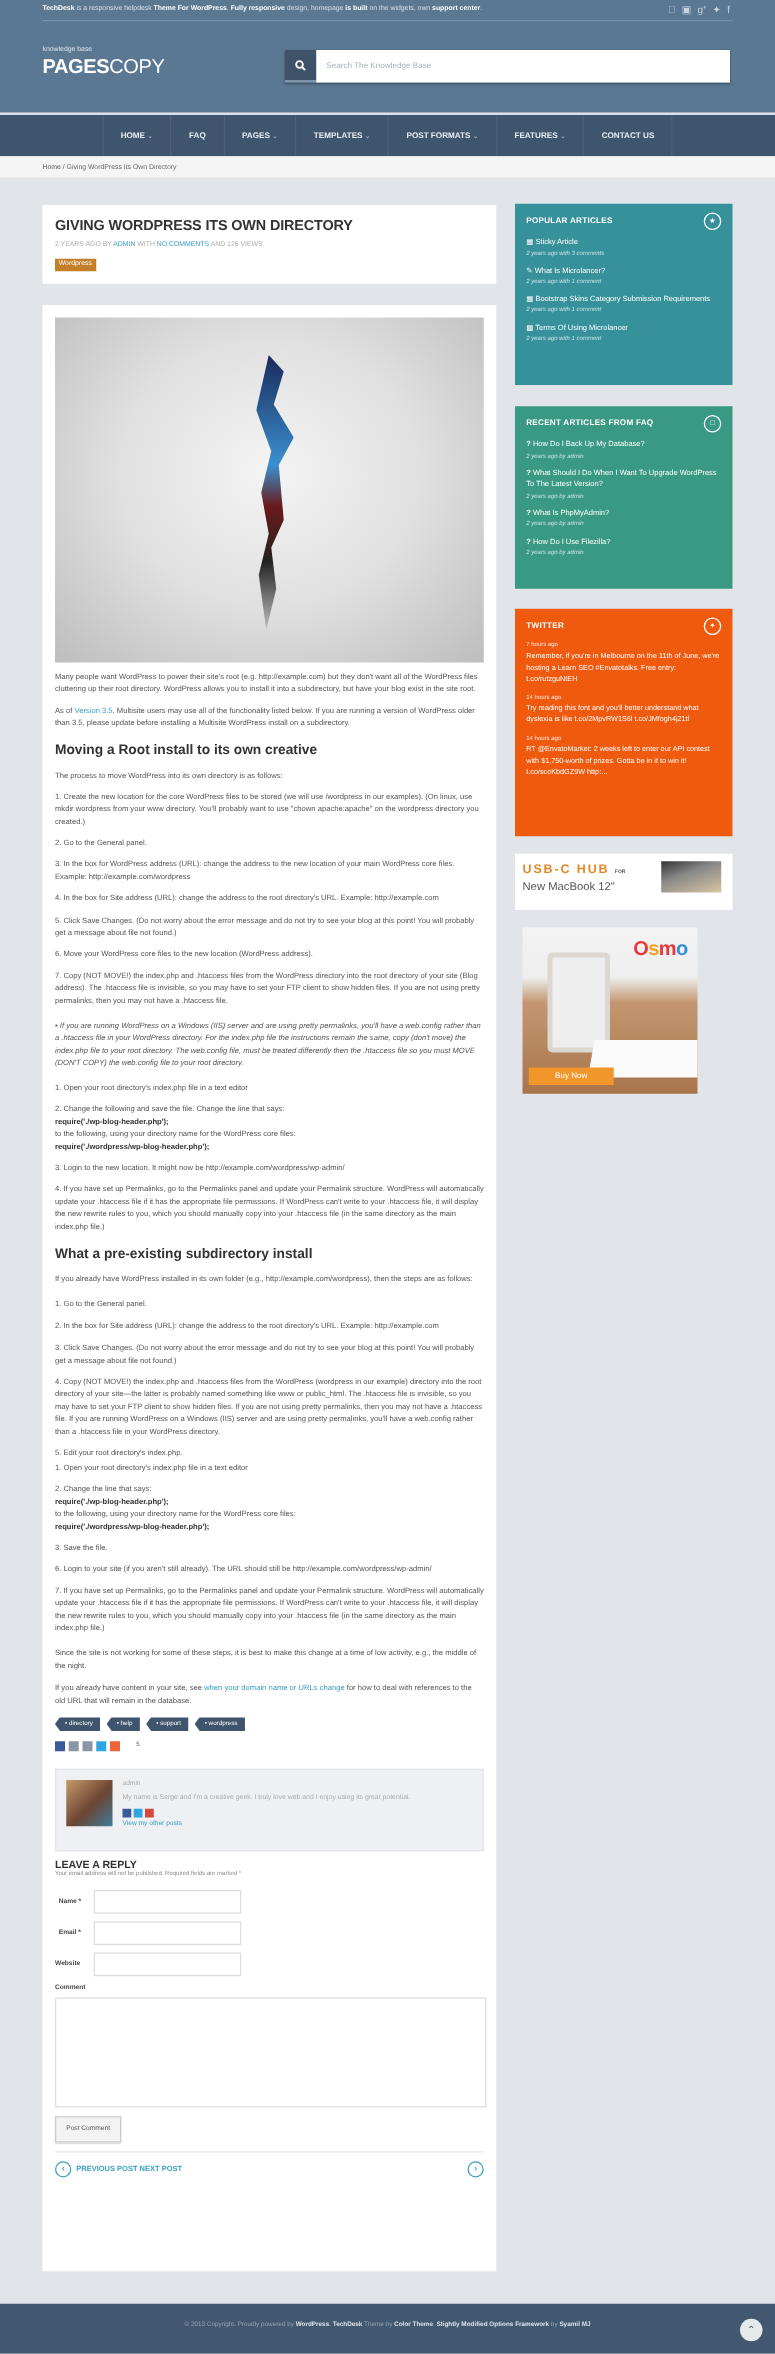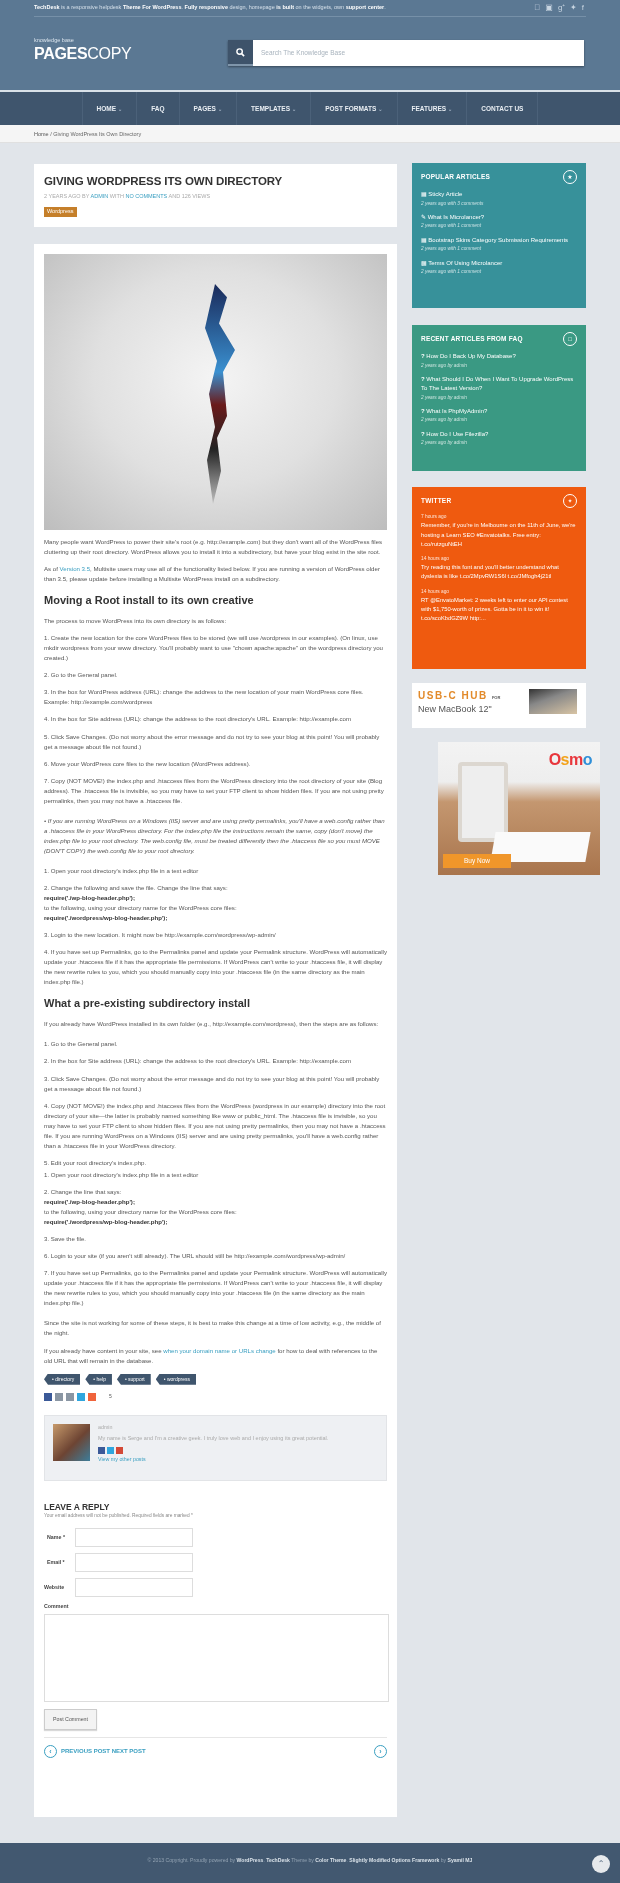--- a/index.html
+++ b/index.html
@@ -35,21 +35,21 @@
 .note{font-style:italic}
 .tags{display:flex;gap:5px;margin-top:8px}
 .tag{background:#3f556d;color:#fff;font-size:5px;padding:2px 6px 2px 8px;position:relative;clip-path:polygon(4px 0,100% 0,100% 100%,4px 100%,0 50%)}
 .share{display:flex;gap:3px;margin-top:8px;align-items:center}
 .share span{width:8px;height:8px;display:inline-block}
 .author{margin-top:14px;background:#eef0f3;border:1px solid #e2e4e7;height:66px;position:relative;padding:8px}
 .avatar{position:absolute;left:8px;top:8px;width:37px;height:37px;background:linear-gradient(135deg,#c79a6b,#6d4433 55%,#3d7d9a)}
 .author-info{position:absolute;left:53px;top:8px;font-size:5.3px;color:#aaa}
 .author-social{display:flex;gap:2px;margin-top:5px}
 .author-social span{width:7px;height:7px;display:inline-block}
-.reply-h{font-size:8.5px;font-weight:bold;color:#333;margin-top:20px}
+.reply-h{font-size:8.5px;font-weight:bold;color:#333;margin-top:4px}
 .reply-sub{font-size:4.8px;color:#888}
 .field{display:flex;align-items:center;margin-top:6px}
 .field label{font-size:5.3px;font-weight:bold;color:#444;width:31px;padding-left:3px}
 .field .inp{width:118px;height:19px;border:1px solid #ddd;background:#fff}
 .comment-label{font-size:5.3px;font-weight:bold;color:#444;margin-top:6px}
 .textarea{width:345px;height:88px;border:1px solid #ddd;margin-top:3px;background:#fff}
 .post-btn{display:inline-block;margin-top:7px;border:1px solid #ccc;background:#f3f3f3;font-size:5.3px;color:#555;padding:6px 8px;box-shadow:0 1px 1px rgba(0,0,0,.15)}
 .postnav{border-top:1px solid #e6e6e6;margin-top:7px;padding-top:7px;display:flex;align-items:center;justify-content:space-between;color:#3a9fc1;font-weight:bold;font-size:6px}
 .circ{width:13px;height:13px;border:1.5px solid #3a9fc1;border-radius:50%;display:inline-flex;align-items:center;justify-content:center;font-size:7px;margin-right:4px}
 .widget{position:absolute;left:412px;width:174px;color:#fff;padding:9px 9px}
@@ -60,21 +60,21 @@
 .popular{top:163px;height:145px;background:#37919a}
 .faq{top:325px;height:146px;background:#3a9983}
 .twitter{top:487px;height:182px;background:#ef5a0f}
 .tw-time{font-size:4.8px;opacity:.85;margin-top:7px}
 .tw-text{font-size:5.8px;line-height:1.6}
 .ad1{position:absolute;left:412px;top:683px;width:174px;height:45px;background:#fff;padding:6px}
 .ad1 .t1{color:#e28a2a;font-weight:bold;font-size:10px;letter-spacing:1.5px}
 .ad1 .t1 span{color:#555;font-size:4px;letter-spacing:0}
 .ad1 .t2{color:#555;font-size:9px;line-height:10px}
 .ad1 .img{position:absolute;right:9px;top:6px;width:48px;height:25px;background:linear-gradient(160deg,#333,#888 40%,#d8c4a4)}
-.ad2{position:absolute;left:438px;top:742px;width:162px;height:133px;background:linear-gradient(180deg,#f3f3f3 0%,#eee 30%,#c49770 45%,#a8744c 100%);overflow:hidden}
+.ad2{position:absolute;left:418px;top:742px;width:140px;height:133px;background:linear-gradient(180deg,#f3f3f3 0%,#eee 30%,#c49770 45%,#a8744c 100%);overflow:hidden}
 .osmo{position:absolute;right:8px;top:6px;font-size:16px;font-weight:bold;letter-spacing:-.5px}
 .ipad{position:absolute;left:20px;top:20px;width:50px;height:80px;background:#eee;border:4px solid #dcd7d0;border-radius:4px}
 .paper{position:absolute;left:55px;top:90px;width:95px;height:30px;background:#fafafa;transform:skewX(-10deg)}
 .buy{position:absolute;left:5px;top:112px;width:68px;height:14px;background:#f0962a;color:#fff;font-size:6.5px;text-align:center;line-height:14px}
 .footer{position:absolute;left:0;right:0;top:1843px;height:40px;background:#425870;color:#93a3b3;font-size:5.1px;text-align:center;line-height:34px}
 .footer b{color:#dbe3ea;font-weight:bold}
 .totop{position:absolute;right:10px;top:1855px;width:18px;height:18px;border-radius:50%;background:#e6e9ec;color:#425870;font-size:8px;display:flex;align-items:center;justify-content:center}
 </style>
 </head>
 <body>

